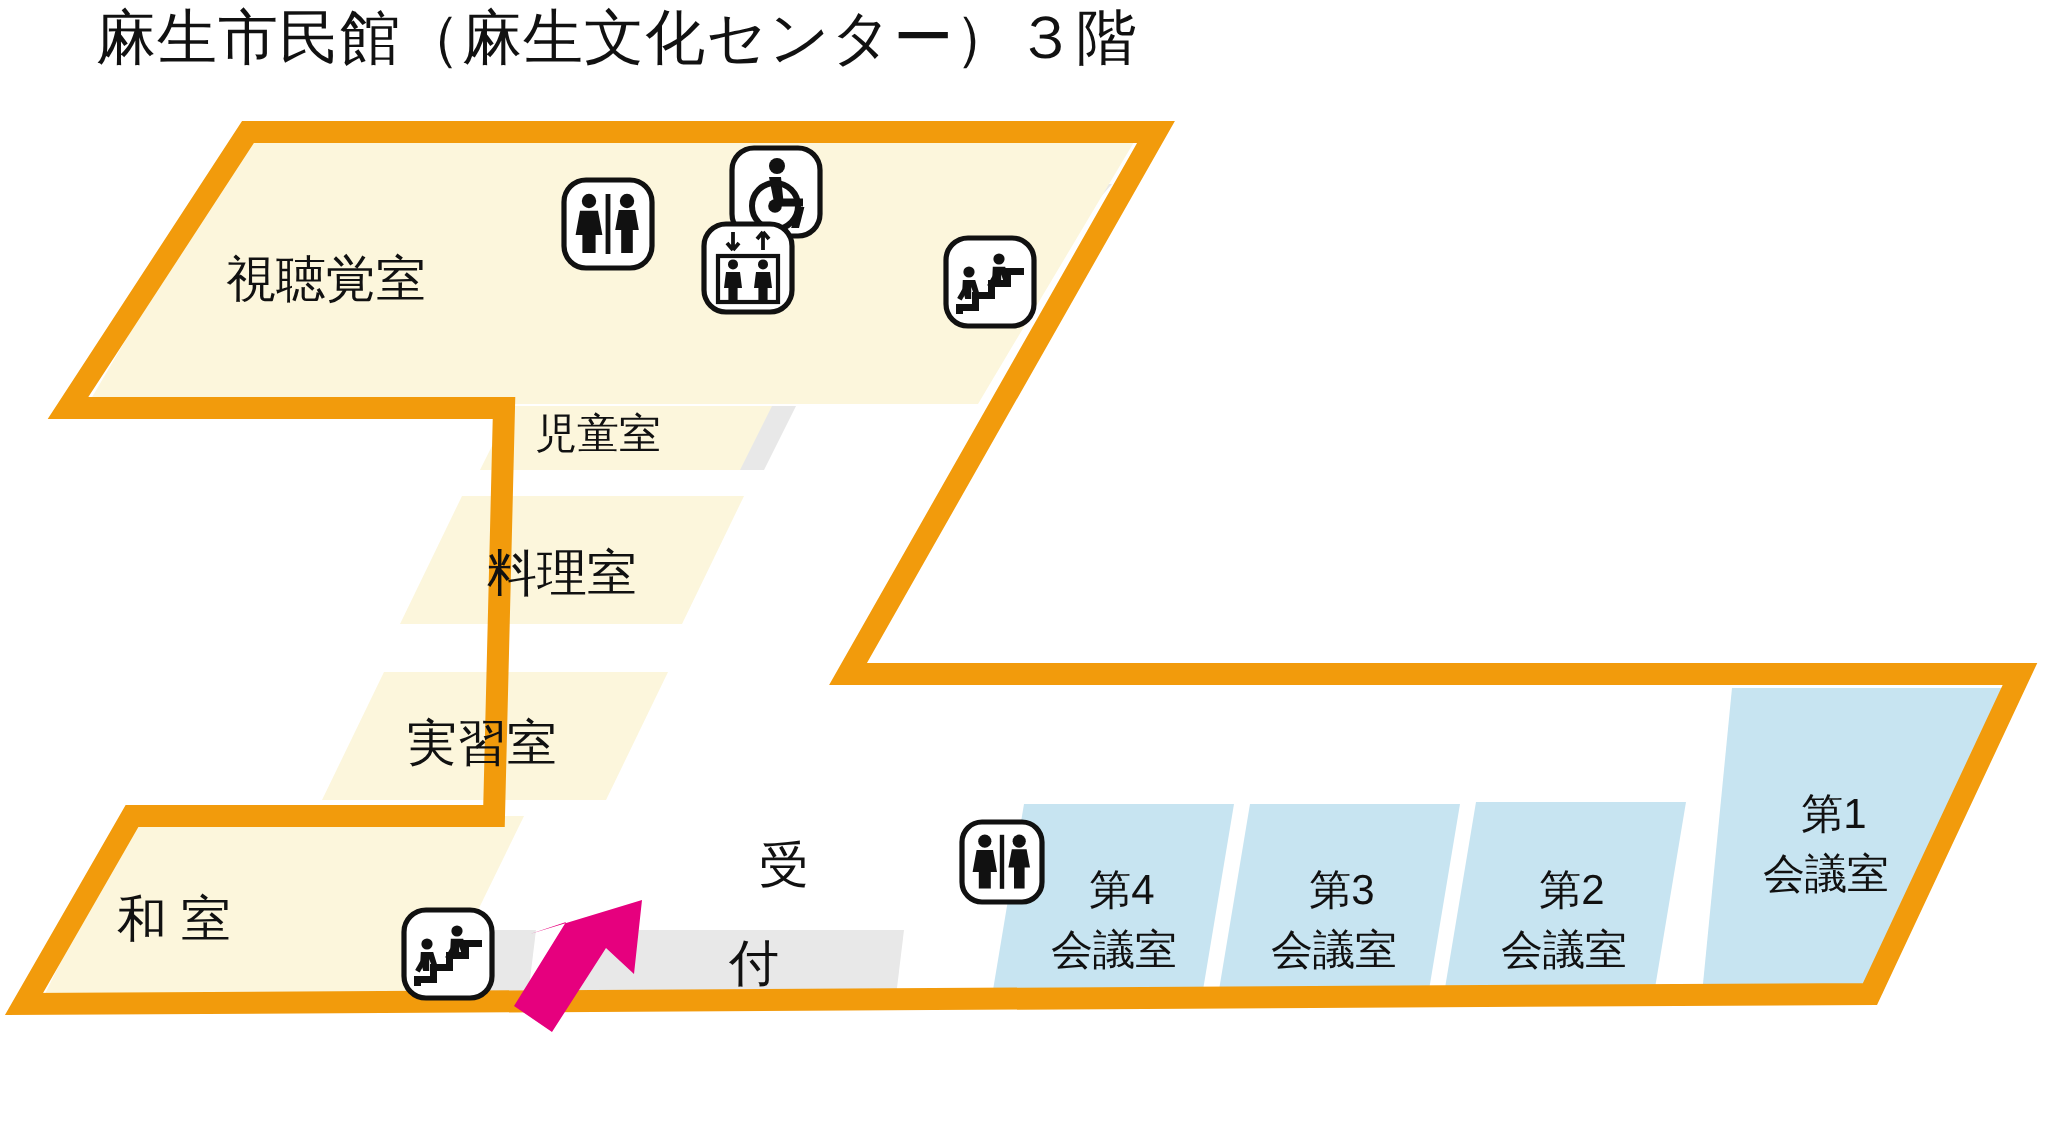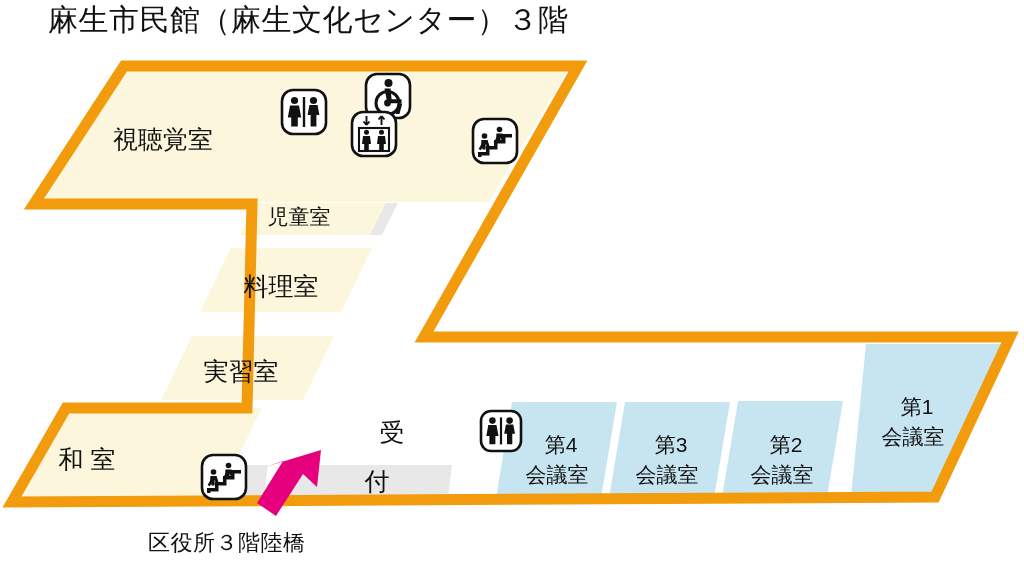--- a/index.html
+++ b/index.html
@@ -170,15 +170,14 @@
         <path d="M 4.9,-6.4 L 12.3,-6.4 L 14,2.7 L 11.3,2.7 L 11.3,13.2 L 6,13.2 L 6,2.7 L 3.2,2.7 Z"></path>
       </g>
     </g>
 
     <g>
       <polygon points="321,450 317,487 303,474 276,516 257,503 283,461 265,467" fill="#E6007E"></polygon>
     </g>
 
   </svg>
 
-  <div id="bridge-caption">区役所３階陸橋</div>
 
 </div>
 
 </body></html>

